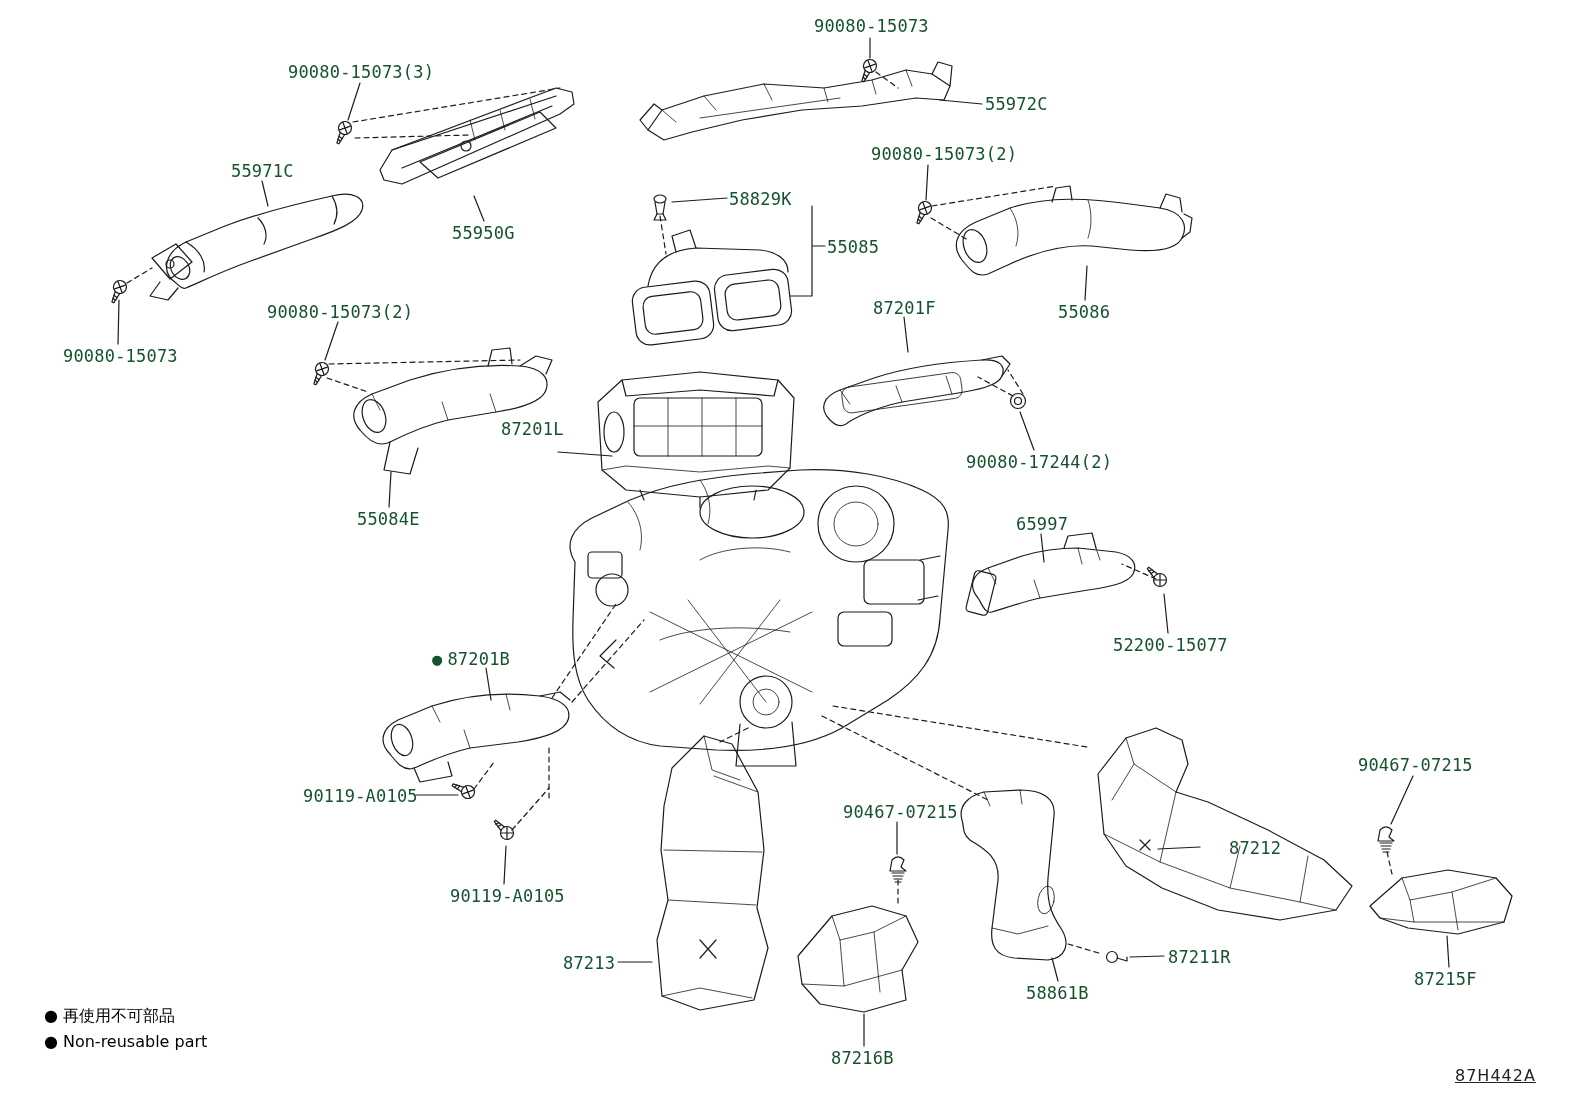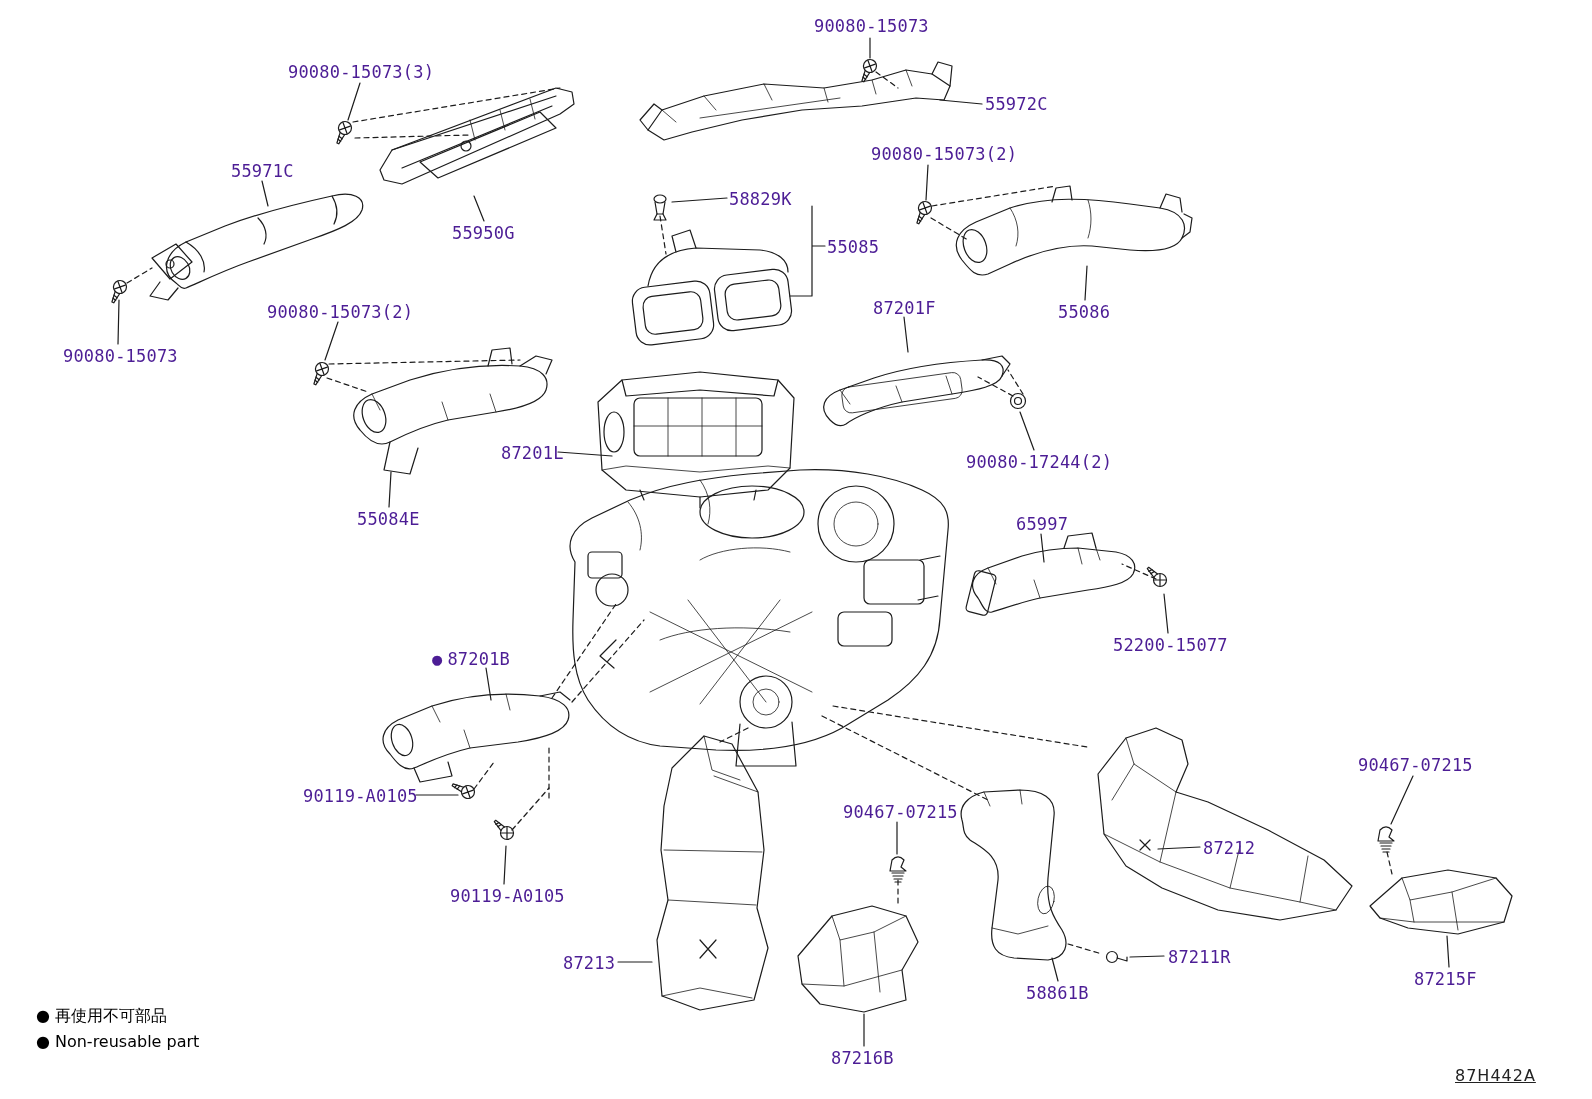--- a/index.html
+++ b/index.html
@@ -3,24 +3,24 @@
 <meta charset="utf-8">
 <style>
   html,body{margin:0;padding:0;background:#ffffff;}
   .stage{position:relative;width:1592px;height:1099px;background:#fff;overflow:hidden;
          font-family:"DejaVu Sans Mono","Liberation Mono",monospace;}
   svg.art{position:absolute;left:0;top:0;}
   svg.art *{fill:none;stroke:#1c1c1c;stroke-width:1.2;stroke-linecap:round;stroke-linejoin:round;}
   svg.art .dash{stroke-dasharray:5 4;stroke-width:1.05;}
   svg.art .lead{stroke-width:1.05;}
   svg.art .thin{stroke-width:0.8;}
-  .lbl{position:absolute;font-size:17px;color:#4c1d95;white-space:nowrap;letter-spacing:.2px;}
+  .lbl{position:absolute;font-size:17px;color:#14532d;white-space:nowrap;letter-spacing:.2px;}
   .blt{margin-right:5px;}
   .legend-line{position:absolute;font-size:16px;color:#000;white-space:nowrap;
-               font-family:"DejaVu Sans","Liberation Sans",sans-serif;}
+               font-family:"DejaVu Sans","Liberation Sans",sans-serif;margin-left:8px;}
   .figcode{position:absolute;font-family:"DejaVu Sans","Liberation Sans",sans-serif;
            font-size:16px;color:#222;letter-spacing:1px;text-decoration:underline;}
 </style>
 </head>
 <body>
 
 <div class="stage">
 
   <svg class="art" width="1592" height="1099" viewBox="0 0 1592 1099">
     <defs>
@@ -276,30 +276,30 @@
   <div class="lbl" style="left:288px;top:62px">90080-15073(3)</div>
   <div class="lbl" style="left:231px;top:161px">55971C</div>
   <div class="lbl" style="left:452px;top:223px">55950G</div>
   <div class="lbl" style="left:729px;top:189px">58829K</div>
   <div class="lbl" style="left:827px;top:237px">55085</div>
   <div class="lbl" style="left:871px;top:144px">90080-15073(2)</div>
   <div class="lbl" style="left:1058px;top:302px">55086</div>
   <div class="lbl" style="left:873px;top:298px">87201F</div>
   <div class="lbl" style="left:63px;top:346px">90080-15073</div>
   <div class="lbl" style="left:267px;top:302px">90080-15073(2)</div>
-  <div class="lbl" style="left:501px;top:443px">87201L</div>
+  <div class="lbl" style="left:501px;top:419px">87201L</div>
   <div class="lbl" style="left:966px;top:452px">90080-17244(2)</div>
   <div class="lbl" style="left:357px;top:509px">55084E</div>
   <div class="lbl" style="left:1016px;top:514px">65997</div>
   <div class="lbl" style="left:1113px;top:635px">52200-15077</div>
   <div class="lbl" style="left:432px;top:649px"><span class="blt">●</span><span>87201B</span></div>
   <div class="lbl" style="left:303px;top:786px">90119-A0105</div>
   <div class="lbl" style="left:843px;top:802px">90467-07215</div>
   <div class="lbl" style="left:450px;top:886px">90119-A0105</div>
-  <div class="lbl" style="left:1203px;top:838px">87212</div>
+  <div class="lbl" style="left:1229px;top:838px">87212</div>
   <div class="lbl" style="left:1358px;top:755px">90467-07215</div>
   <div class="lbl" style="left:563px;top:953px">87213</div>
   <div class="lbl" style="left:1168px;top:947px">87211R</div>
   <div class="lbl" style="left:1026px;top:983px">58861B</div>
   <div class="lbl" style="left:831px;top:1048px">87216B</div>
   <div class="lbl" style="left:1414px;top:969px">87215F</div>
 
   <div class="legend-line" style="left:36px;top:1006px"><span class="blt">●</span><span>再使用不可部品</span></div>
   <div class="legend-line" style="left:36px;top:1032px"><span class="blt">●</span><span>Non-reusable part</span></div>
   <div class="figcode" style="left:1455px;top:1066px">87H442A</div>

